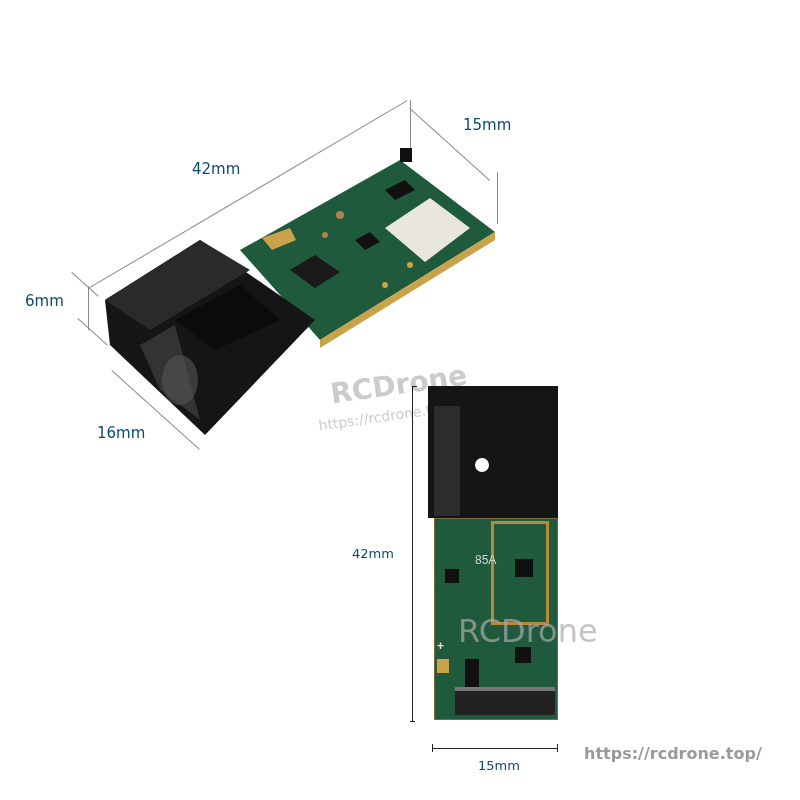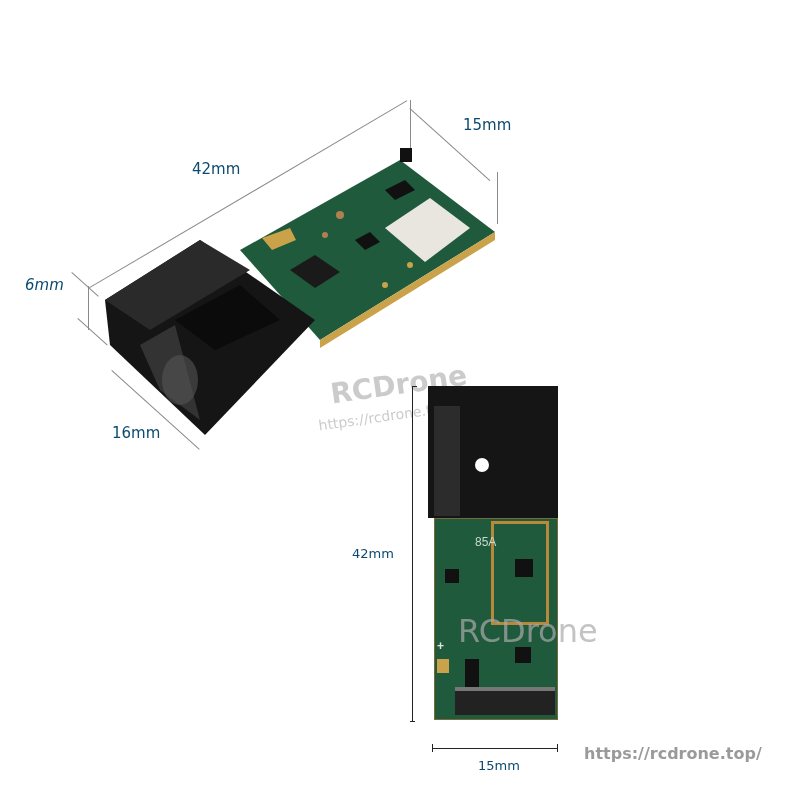--- a/index.html
+++ b/index.html
@@ -21,22 +21,22 @@
   <div class="line" style="left:410px;top:108px;width:108px;transform:rotate(42deg);"></div>
   <div class="line" style="left:88px;top:286px;width:1px;height:44px;background:#8a8a8a;"></div>
   <div class="line" style="left:112px;top:370px;width:118px;transform:rotate(42deg);"></div>
   <div class="line" style="left:72px;top:272px;width:36px;transform:rotate(42deg);"></div>
   <div class="line" style="left:78px;top:318px;width:40px;transform:rotate(42deg);"></div>
   <div class="line" style="left:410px;top:100px;width:1px;height:56px;background:#8a8a8a;"></div>
   <div class="line" style="left:497px;top:172px;width:1px;height:52px;background:#8a8a8a;"></div>
 
   <span class="dim-label" style="left:192px;top:160px;">42mm</span>
   <span class="dim-label" style="left:463px;top:116px;">15mm</span>
-  <span class="dim-label" style="left:25px;top:276px;font-style:italic;">6mm</span>
-  <span class="dim-label" style="left:112px;top:424px;">16mm</span>
+  <span class="dim-label" style="left:25px;top:292px;">6mm</span>
+  <span class="dim-label" style="left:97px;top:424px;">16mm</span>
 
   <svg class="abs" style="left:0;top:0;" width="800" height="480" viewBox="0 0 800 480">
 
     <polygon points="240,250 400,160 495,232 320,340" fill="#1f5a3c"></polygon>
     <polygon points="320,340 495,232 495,240 320,348" fill="#c9a24a"></polygon>
 
     <polygon points="385,228 430,198 470,228 425,262" fill="#e8e6df"></polygon>
 
     <polygon points="290,270 315,255 340,272 315,288" fill="#1a1a1a"></polygon>
     <polygon points="355,240 370,232 380,242 365,250" fill="#111"></polygon>
@@ -70,21 +70,21 @@
   <div class="vline" style="left:557px;top:744px;height:8px;"></div>
   <span class="dim-label" style="left:478px;top:758px;font-size:13px;">15mm</span>
 
   <div class="abs" style="left:428px;top:386px;width:130px;height:132px;background:#151515;">
     <div class="abs" style="left:47px;top:72px;width:14px;height:14px;border-radius:50%;background:#fff;"></div>
     <div class="abs" style="left:6px;top:20px;width:26px;height:110px;background:#2c2c2c;"></div>
   </div>
 
   <div class="abs pcb" style="left:434px;top:518px;width:122px;height:200px;border:1px solid #7a6a3a;">
     <div class="abs" style="left:56px;top:2px;width:58px;height:104px;border:3px solid #b8893a;box-sizing:border-box;"></div>
-    <span class="abs" style="left:40px;top:16px;color:#c8d8d0;font-size:12px;">85A</span>
+    <span class="abs" style="left:40px;top:34px;color:#c8d8d0;font-size:12px;">85A</span>
     <span class="abs" style="left:2px;top:120px;color:#e0e0e0;font-size:12px;font-weight:bold;">+</span>
     <div class="abs" style="left:80px;top:40px;width:18px;height:18px;background:#111;"></div>
     <div class="abs" style="left:10px;top:50px;width:14px;height:14px;background:#111;"></div>
     <div class="abs" style="left:30px;top:140px;width:14px;height:28px;background:#111;"></div>
     <div class="abs" style="left:80px;top:128px;width:16px;height:16px;background:#111;"></div>
     <div class="abs" style="left:2px;top:140px;width:12px;height:14px;background:#c9a24a;"></div>
     <div class="abs" style="left:20px;top:168px;width:100px;height:24px;background:#222;border-top:4px solid #777;"></div>
   </div>
 </div>
 

